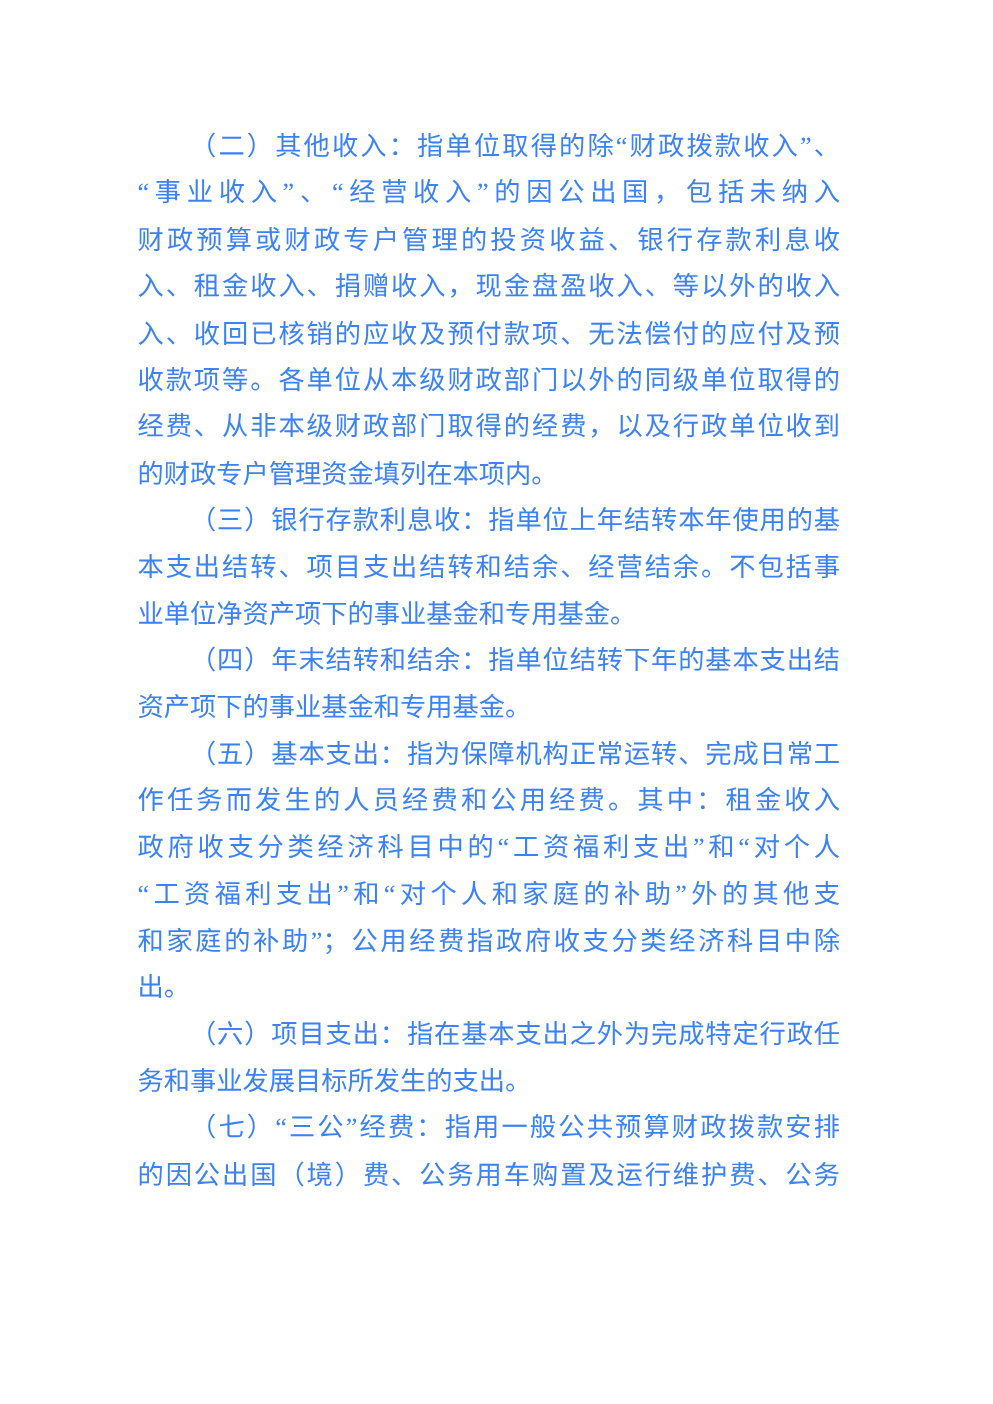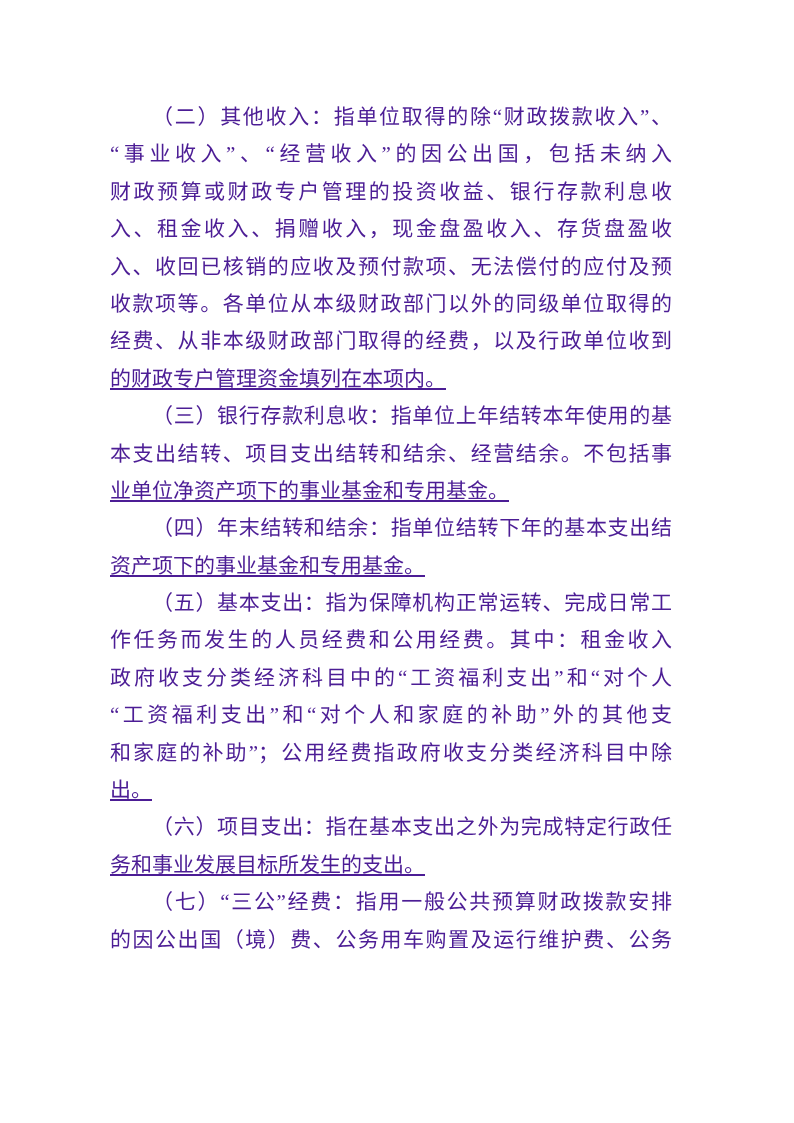--- a/index.html
+++ b/index.html
@@ -33,33 +33,32 @@
     overflow: visible;
     text-align: justify;
     text-align-last: justify;
     text-justify: inter-ideograph;
   }
   .line.first {
     text-indent: 2em;
   }
   .line.para-end {
     text-align-last: left;
-    text-decoration: underline;
   }
 </style>
 </head>
 <body>
 
 <div class="page" style="background: rgb(255, 255, 255);">
-  <div class="doc-content" style="color: #4c1d95;">
+  <div class="doc-content" style="color: #3b82f6;">
       <div class="paragraph">
         <div class="line first">（二）其他收入：指单位取得的除“财政拨款收入”、</div>
         <div class="line">“事业收入”、“经营收入”的因公出国，包括未纳入</div>
         <div class="line">财政预算或财政专户管理的投资收益、银行存款利息收</div>
-        <div class="line">入、租金收入、捐赠收入，现金盘盈收入、存货盘盈收</div>
+        <div class="line">入、租金收入、捐赠收入，现金盘盈收入、等以外的收入</div>
         <div class="line">入、收回已核销的应收及预付款项、无法偿付的应付及预</div>
         <div class="line">收款项等。各单位从本级财政部门以外的同级单位取得的</div>
         <div class="line">经费、从非本级财政部门取得的经费，以及行政单位收到</div>
         <div class="line para-end">的财政专户管理资金填列在本项内。</div>
       </div>
       <div class="paragraph">
         <div class="line first">（三）银行存款利息收：指单位上年结转本年使用的基</div>
         <div class="line">本支出结转、项目支出结转和结余、经营结余。不包括事</div>
         <div class="line para-end">业单位净资产项下的事业基金和专用基金。</div>
       </div>

